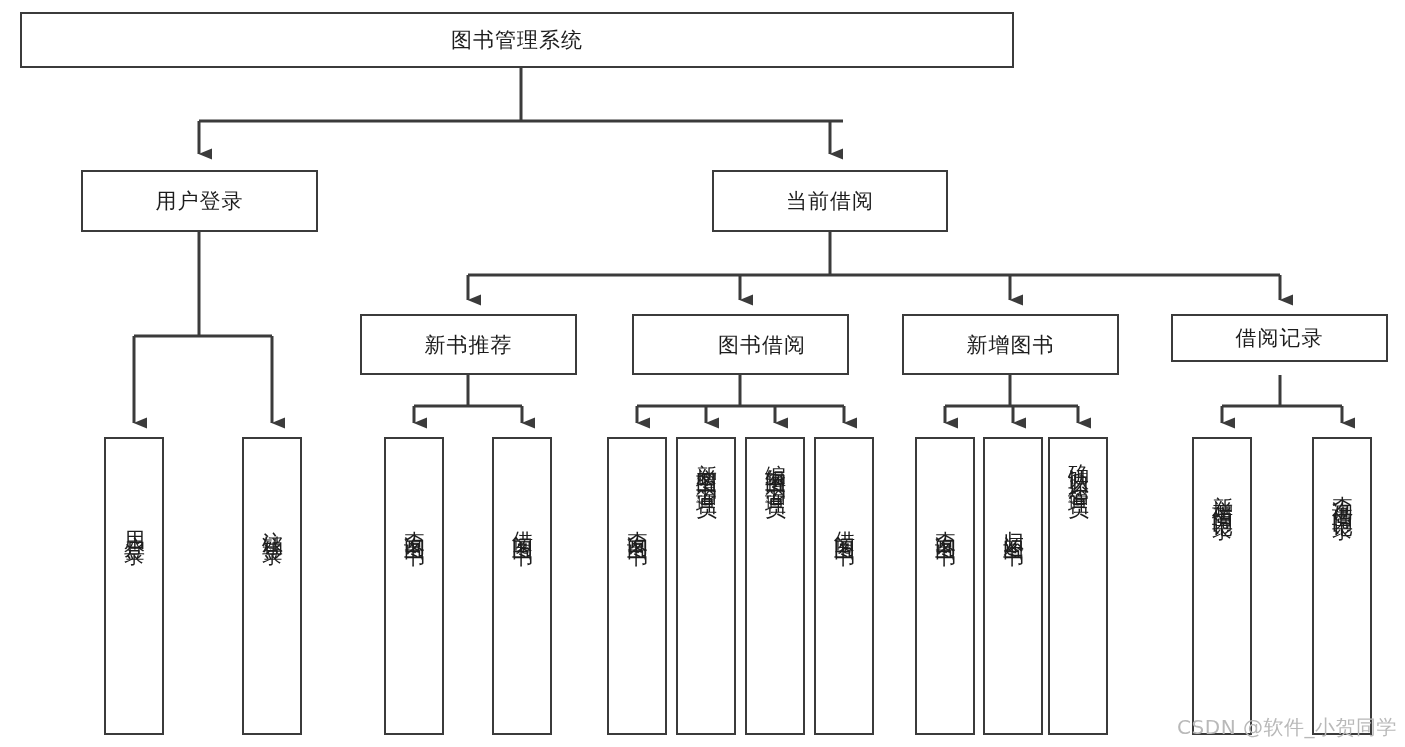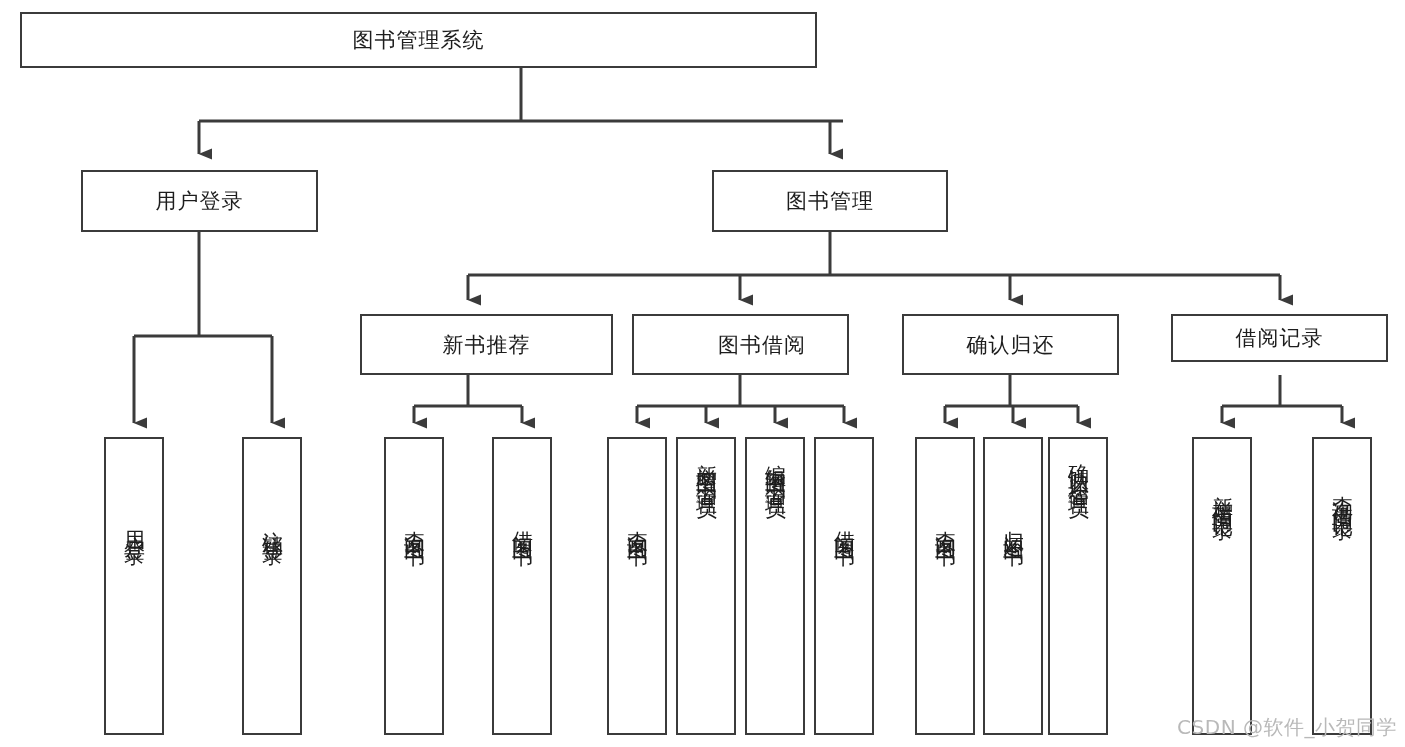--- a/index.html
+++ b/index.html
@@ -108,42 +108,42 @@
       <path d="M1013,406 L1013,423" marker-end="url(#ah)"></path>
       <path d="M1078,406 L1078,423" marker-end="url(#ah)"></path>
 
       <path d="M1280,375 L1280,406"></path>
       <path d="M1222,406 L1342,406"></path>
       <path d="M1222,406 L1222,423" marker-end="url(#ah)"></path>
       <path d="M1342,406 L1342,423" marker-end="url(#ah)"></path>
     </g>
   </svg>
 
-  <div class="node h" style="left:20px;top:12px;width:797px;height:56px;">
+  <div class="node h" style="left:20px;top:12px;width:994px;height:56px;">
     <span class="lbl">图书管理系统</span>
   </div>
 
   <div class="node h" style="left:81px;top:170px;width:237px;height:62px;">
     <span class="lbl">用户登录</span>
   </div>
 
   <div class="node h" style="left:712px;top:170px;width:236px;height:62px;">
-    <span class="lbl">图书管理</span>
-  </div>
-
-  <div class="node h" style="left:360px;top:314px;width:253px;height:61px;">
+    <span class="lbl">当前借阅</span>
+  </div>
+
+  <div class="node h" style="left:360px;top:314px;width:217px;height:61px;">
     <span class="lbl">新书推荐</span>
   </div>
 
   <div class="node h" style="left:632px;top:314px;width:217px;height:61px;padding-left:43px;">
     <span class="lbl">图书借阅</span>
   </div>
 
   <div class="node h" style="left:902px;top:314px;width:217px;height:61px;">
-    <span class="lbl">确认归还</span>
+    <span class="lbl">新增图书</span>
   </div>
 
   <div class="node h" style="left:1171px;top:314px;width:217px;height:48px;">
     <span class="lbl">借阅记录</span>
   </div>
 
   <div class="node v" style="left:104px;top:437px;width:60px;height:298px;padding-top:75px;">
     <span class="lbl">用户登录</span>
   </div>
 

